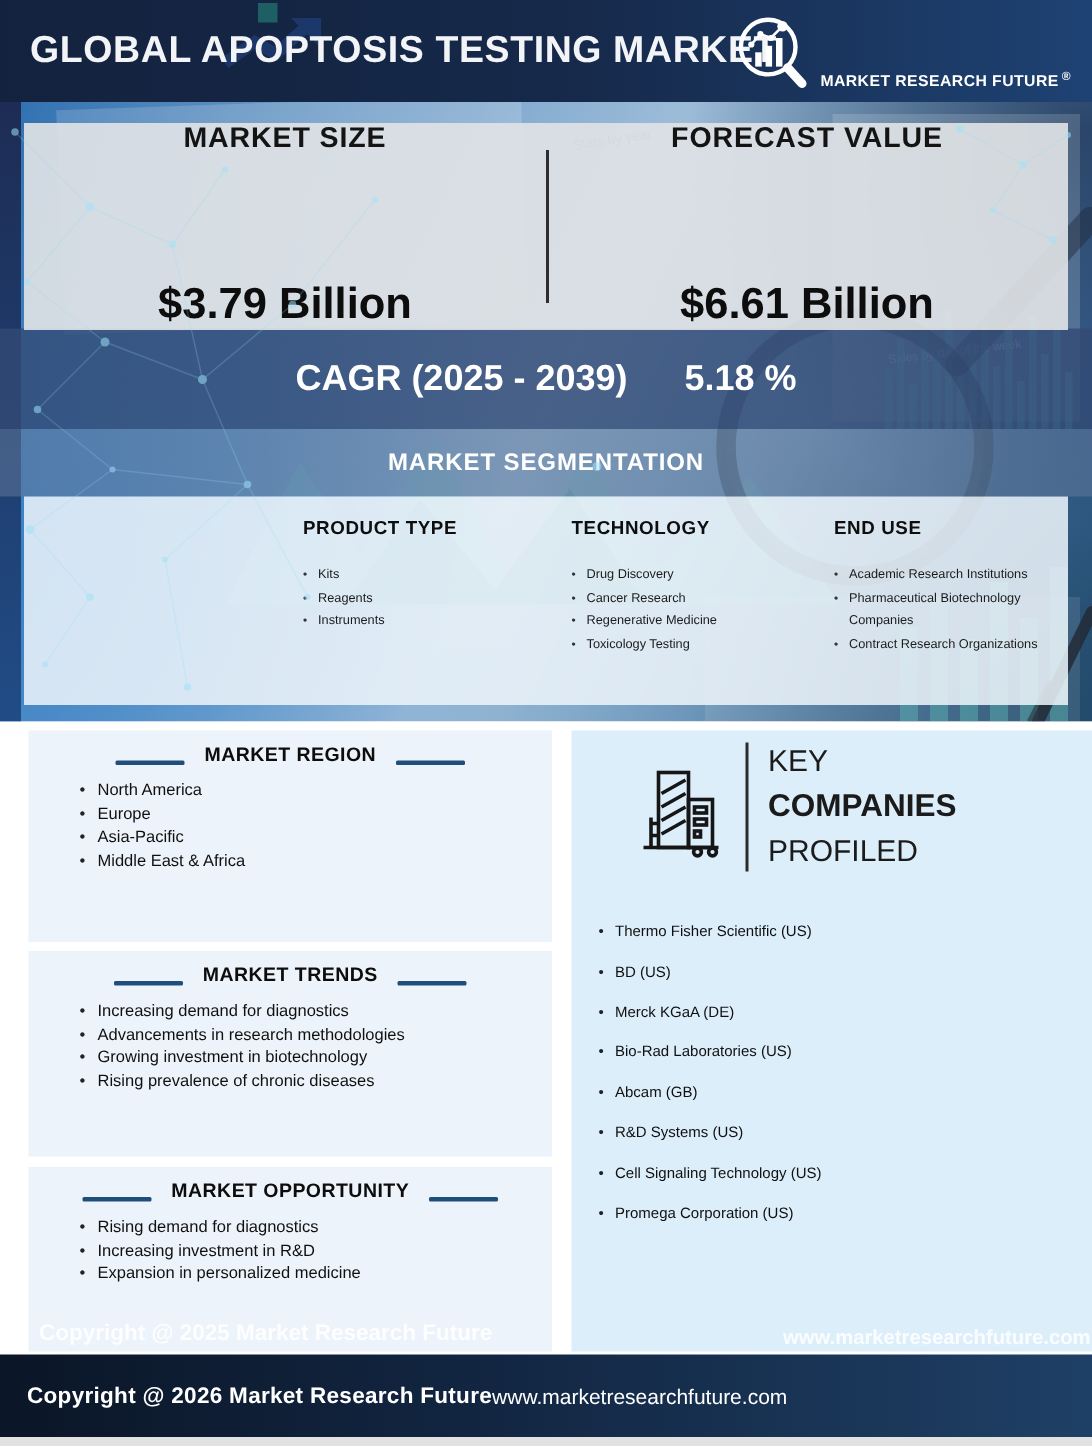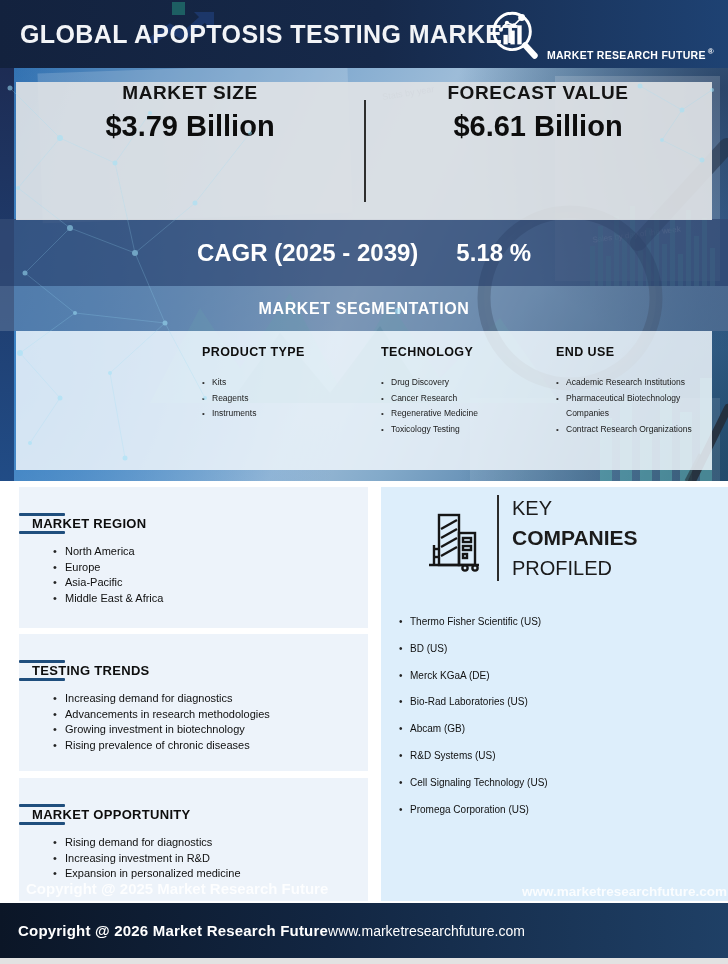--- a/index.html
+++ b/index.html
@@ -30,21 +30,21 @@
   .left-strip { position:absolute; left:0; top:0; width:14px; height:413px;
     background:linear-gradient(#1d2c54,#214c86); z-index:4; }
   .photo-panel { position:absolute; background:rgba(255,255,255,.16); }
   .faint-label { position:absolute; font-size:9px; color:rgba(40,60,95,.55); transform:rotate(-9deg); white-space:nowrap; }
   .faint-label.light { color:rgba(255,255,255,.5); font-size:8px; transform:rotate(-7deg); }
   .decor-svg { position:absolute; left:0; top:0; pointer-events:none; }
 
   .msbox { position:absolute; left:16px; top:14px; width:696px; height:138px;
     background:rgba(222,226,229,.92); z-index:6; }
   .msbox .half { position:absolute; top:0; height:100%; width:348px; display:flex;
-    flex-direction:column; justify-content:flex-start; align-items:center; gap:6px; }
+    flex-direction:column; justify-content:space-between; align-items:center; gap:6px; }
   .msbox .half.left { left:0; } .msbox .half.right { right:0; }
   .ms-label { font-size:19px; font-weight:bold; color:#141414; letter-spacing:.6px; }
   .ms-value { font-size:29px; font-weight:bold; color:#0d0d0d; }
   .ms-divider { position:absolute; left:50%; top:18px; width:2px; height:102px; background:#2e2e2e; }
 
   .cagr-band { position:absolute; left:0; top:151px; width:728px; height:67px;
     background:rgba(50,74,116,.8); z-index:5; display:flex; align-items:center; justify-content:center; }
   .cagr-band .cagr-label { color:#ffffff; font-size:24px; font-weight:bold; }
   .cagr-band .cagr-value { color:#ffffff; font-size:24px; font-weight:bold; margin-left:38px; }
 
@@ -55,21 +55,21 @@
   .seg-panel { position:absolute; left:16px; top:263px; width:696px; height:139px;
     background:rgba(238,245,250,.86); z-index:6; }
   .seg-col { position:absolute; top:14px; }
   .seg-col .seg-heading { font-size:12.5px; font-weight:bold; color:#0e0e0e; letter-spacing:.4px; margin-bottom:16px; }
   .seg-list { list-style:none; }
   .seg-list li { font-size:8.5px; color:#1a1a1a; line-height:15.5px; padding-left:10px; position:relative; }
   .seg-list li::before { content:"•"; position:absolute; left:0; top:0; color:#333; font-size:8px; }
 
   
   .box { position:absolute; background:#edf3fa; }
-  .box-header { display:flex; align-items:flex-start; justify-content:center; padding-top:26px;flex-direction:column; }
+  .box-header { display:flex; align-items:flex-end; justify-content:center; padding-top:8px; }
   .dash { width:46px; height:3px; background:#1f4e7d; border-radius:1px; }
   .box-title { font-size:13px; font-weight:bold; color:#0d0d0d; letter-spacing:.3px; margin:0 13px; white-space:nowrap; }
   .blist { list-style:none; margin:10px 0 0 34px; }
   .blist li { font-size:11px; color:#101010; line-height:15.5px; padding-left:12px; position:relative; }
   .blist li::before { content:"•"; position:absolute; left:0; top:0; color:#222; }
 
   .companies-box { position:absolute; left:381px; top:487px; width:377px; height:414px; background:#ddeefb; }
   .companies-head { position:absolute; left:0; top:0; width:100%; height:120px; }
   .building-wrap { position:absolute; left:42px; top:20px; }
   .v-divider { position:absolute; left:116px; top:8px; width:2px; height:86px; background:#2b2b2b; }
@@ -294,21 +294,21 @@
     <li>North America</li>
         <li>Europe</li>
         <li>Asia-Pacific</li>
         <li>Middle East &amp; Africa</li>
       </ul>
   </div>
 
   <div class="box" style="left:19px; top:634px; width:349px; height:137px;">
     <div class="box-header">
       <span class="dash"></span>
-      <span class="box-title">TESTING TRENDS</span>
+      <span class="box-title">MARKET TRENDS</span>
       <span class="dash"></span>
     </div>
     <ul class="blist">
 
     <li>Increasing demand for diagnostics</li>
         <li>Advancements in research methodologies</li>
         <li>Growing investment in biotechnology</li>
         <li>Rising prevalence of chronic diseases</li>
       </ul>
   </div>

